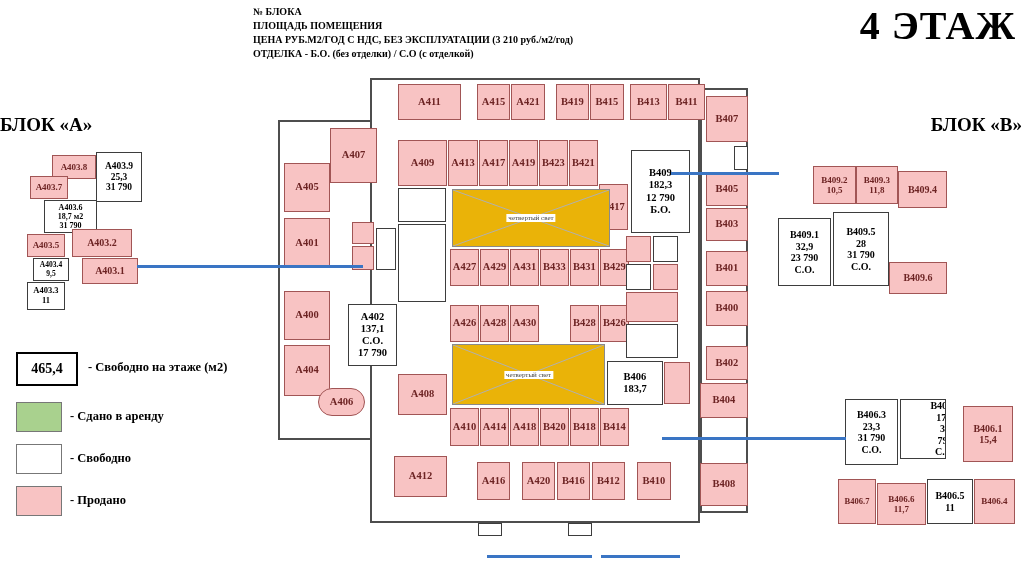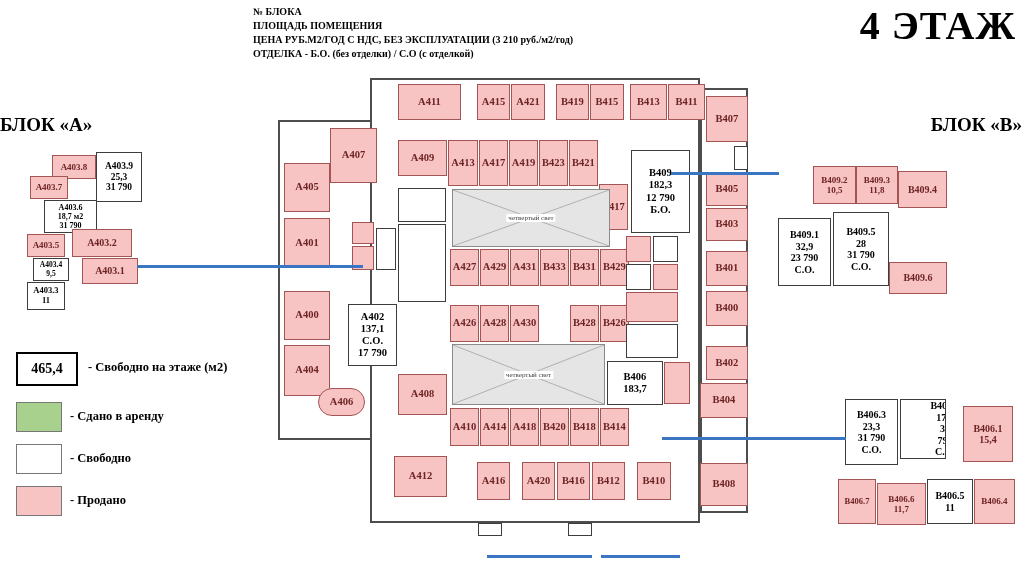--- a/index.html
+++ b/index.html
@@ -14,21 +14,21 @@
 
   .outline { position: absolute; border: 2px solid #4d4d4d; background: #fff; }
 
   #layer { position: absolute; left: 0; top: 0; width: 1024px; height: 571px; }
 
   .room { position: absolute; display: flex; flex-direction: column; align-items: center; justify-content: center;
           text-align: center; font-weight: bold; font-size: 10.5px; line-height: 1.15; overflow: hidden; }
   .room.sold   { background: var(--sold, #f8c3c3); border: 1px solid #a15555; color: #6d2424; }
   .room.free   { background: var(--free, #ffffff); border: 1px solid #3d3d3d; color: #000; }
 
-  .lightwell { position: absolute; border: 1px solid #8a8a8a; background: #e5e5e5; }
+  .lightwell { position: absolute; border: 1px solid #8a8a8a; background: #eab308; }
   .lightwell svg { position: absolute; left: 0; top: 0; width: 100%; height: 100%; }
   .lightwell line { stroke: #b0b0b0; stroke-width: 1; }
   .lw-label { position: absolute; left: 50%; top: 50%; transform: translate(-50%,-50%); font-size: 7px;
               color: #444; background: #fff; padding: 0 2px; white-space: nowrap; font-weight: normal; }
 
   .connector { position: absolute; height: 3px; background: var(--connector, #3a75c4); }
 
   .legend-box { position: absolute; left: 16px; top: 352px; width: 62px; height: 34px; border: 2px solid #000;
                 display: flex; align-items: center; justify-content: center; font-size: 14px; font-weight: bold; background: #fff; }
   .legend-label { position: absolute; font-size: 12.5px; font-weight: bold; white-space: nowrap; color: #000; }
@@ -81,21 +81,21 @@
     </div>
     <div class="room sold" style="left: 668px; top: 84px; width: 37px; height: 36px;">
       <div>В411</div>
     </div>
     <div class="room sold" style="left: 706px; top: 96px; width: 42px; height: 46px;">
       <div>В407</div>
     </div>
     <div class="room sold" style="left: 330px; top: 128px; width: 47px; height: 55px;">
       <div>А407</div>
     </div>
-    <div class="room sold" style="left: 398px; top: 140px; width: 49px; height: 36px;">
+    <div class="room sold" style="left: 398px; top: 140px; width: 49px; height: 46px;">
       <div>А409</div>
     </div>
     <div class="room sold" style="left: 448px; top: 140px; width: 30px; height: 46px;">
       <div>А413</div>
     </div>
     <div class="room sold" style="left: 479px; top: 140px; width: 29px; height: 46px;">
       <div>А417</div>
     </div>
     <div class="room sold" style="left: 509px; top: 140px; width: 29px; height: 46px;">
       <div>А419</div>

